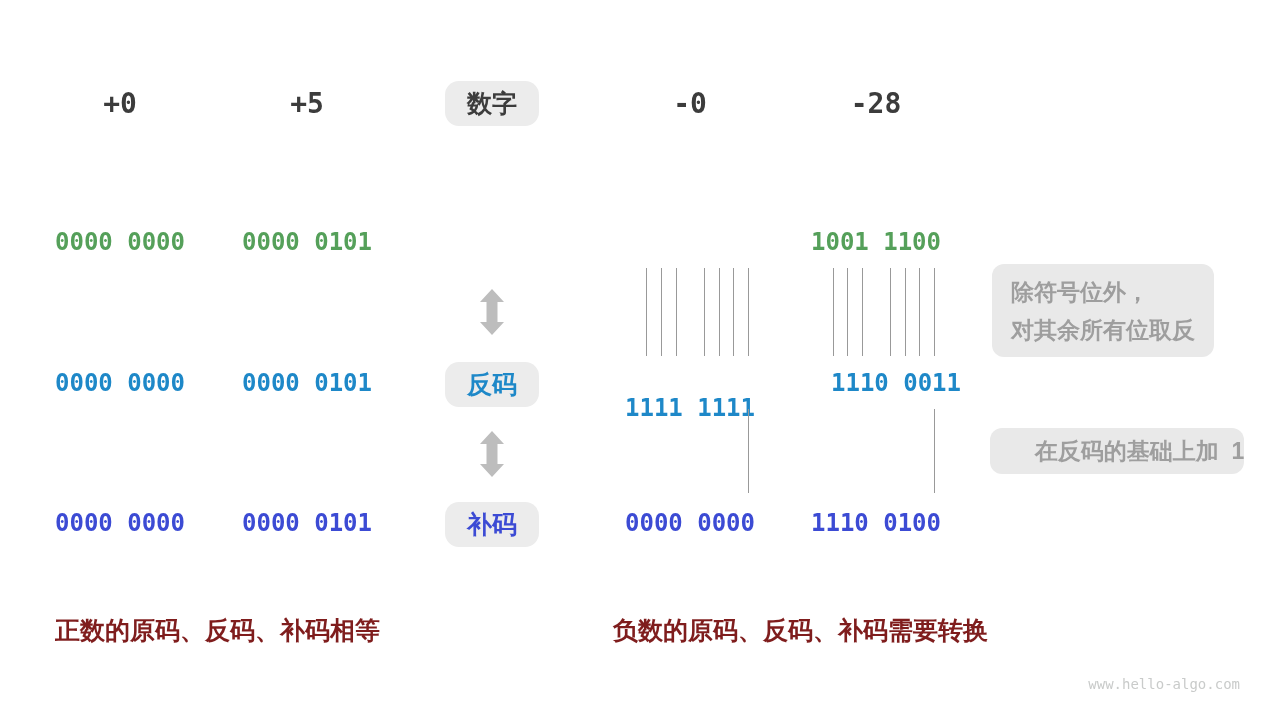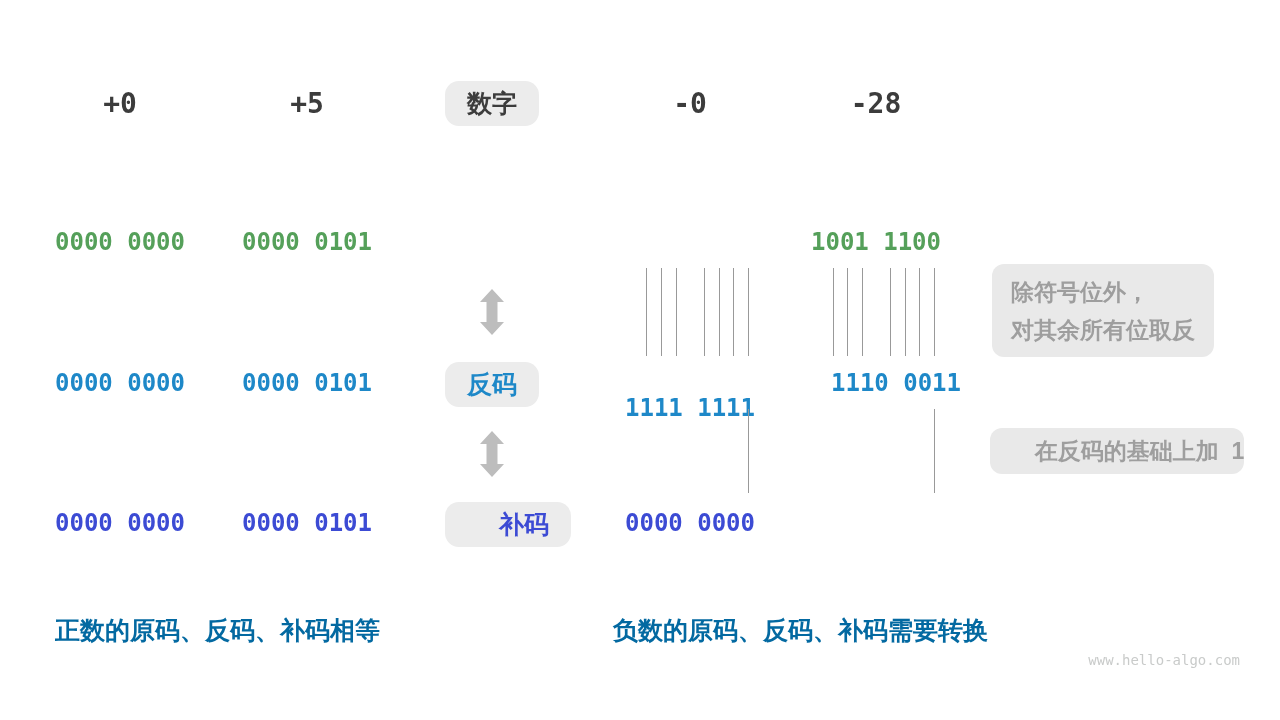--- a/index.html
+++ b/index.html
@@ -16,21 +16,21 @@
   }
   
   .pill{
     background:#ECECEC;border-radius:14px;width:94px;height:45px;
     display:flex;align-items:center;justify-content:center;
     font-weight:bold;font-size:25px;line-height:45px;
   }
   .pill.dark{color:#3C3C3C;}
   .pill.green{color:#55A05A;}
   .pill.blue{color:#1E88C8;}
-  .pill.indigo{color:#3C4BD4;padding-left:32px;}
+  .pill.indigo{color:#3C4BD4;}
   
   .binary{
     font-family:"DejaVu Sans Mono",monospace;font-weight:bold;font-size:24px;
     line-height:30px;white-space:pre;
   }
   .binary.green{color:#55A05A;}
   .binary.blue{color:#1E88C8;}
   .binary.indigo{color:#3C4BD4;}
   
   .tick{
@@ -50,21 +50,21 @@
     display:flex;flex-direction:column;justify-content:center;
     padding-left:19px;box-sizing:border-box;line-height:38px;
   }
   .note.one-line{
     left:990px;top:428px;width:254px;height:46px;
     display:flex;align-items:center;justify-content:center;
     box-sizing:border-box;line-height:46px;
   }
   
   .caption{
-    color:#0369a1;font-weight:bold;font-size:25px;line-height:28px;white-space:pre;
+    color:#7f1d1d;font-weight:bold;font-size:25px;line-height:28px;white-space:pre;
   }
   .watermark{
     font-family:"DejaVu Sans Mono",monospace;font-size:14px;color:#C9CBCA;
     white-space:pre;
   }
 </style>
 </head>
 <body>
 
 <div id="canvas">
@@ -118,27 +118,28 @@
   <svg class="arrow-svg" style="left:479px;top:431px;" viewBox="0 0 26 46">
     <path d="M13 0 L25 13 L18.5 13 L18.5 33 L25 33 L13 46 L1 33 L7.5 33 L7.5 13 L1 13 Z" fill="#BDBDBD"></path>
   </svg>
 
   <div class="abs binary indigo center-x" style="left:120px;top:508px;">0000 0000</div>
   <div class="abs binary indigo center-x" style="left:307px;top:508px;">0000 0101</div>
   <div class="abs pill indigo" style="left:445px;top:502px;">
     <span>补码</span>
   </div>
   <div class="abs binary indigo center-x" style="left:690px;top:508px;">0000 0000</div>
+  <div class="abs binary indigo center-x" style="left:876px;top:508px;">1110 0100</div>
 
   <div class="abs note two-line">
     <span>除符号位外，</span>
     <span>对其余所有位取反</span>
   </div>
   <div class="abs note one-line">
     <span>在反码的基础上加  1</span>
   </div>
 
   <div class="abs caption" style="left:55px;top:616px;">正数的原码、反码、补码相等</div>
   <div class="abs caption" style="left:613px;top:616px;text-align:right;">负数的原码、反码、补码需要转换</div>
 
-  <div class="abs watermark" style="right:40px;top:652px;">www.hello-algo.com</div>
+  <div class="abs watermark" style="right:40px;top:676px;">www.hello-algo.com</div>
 
 </div>
 
 </body></html>

